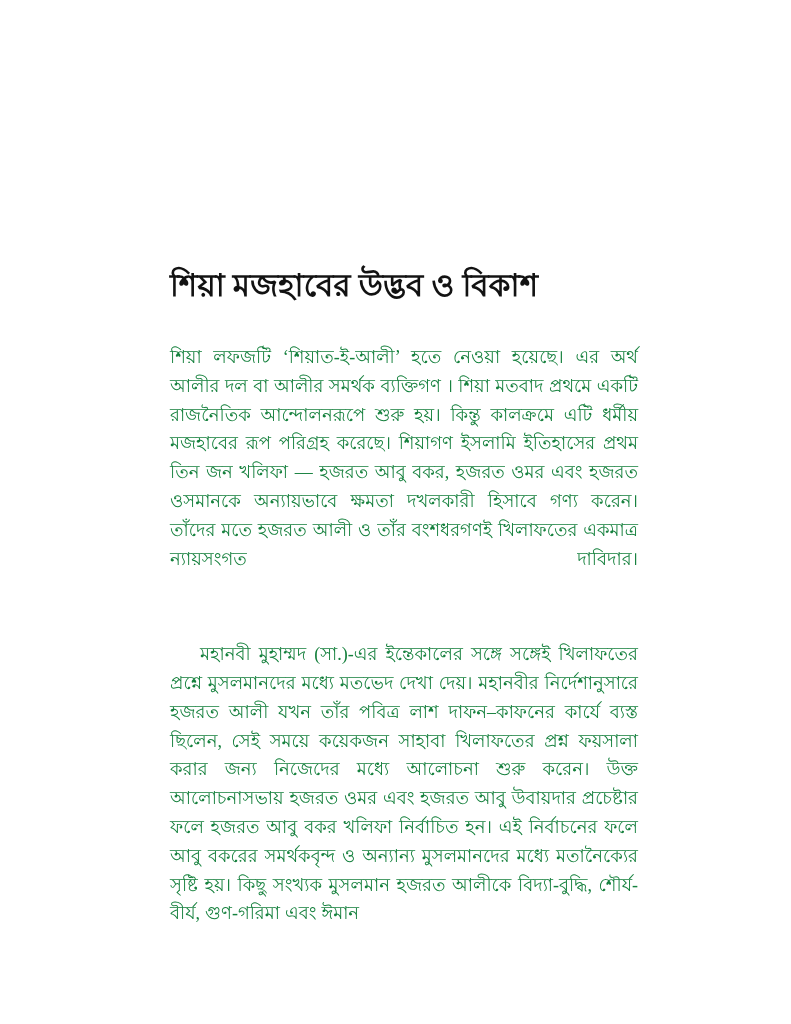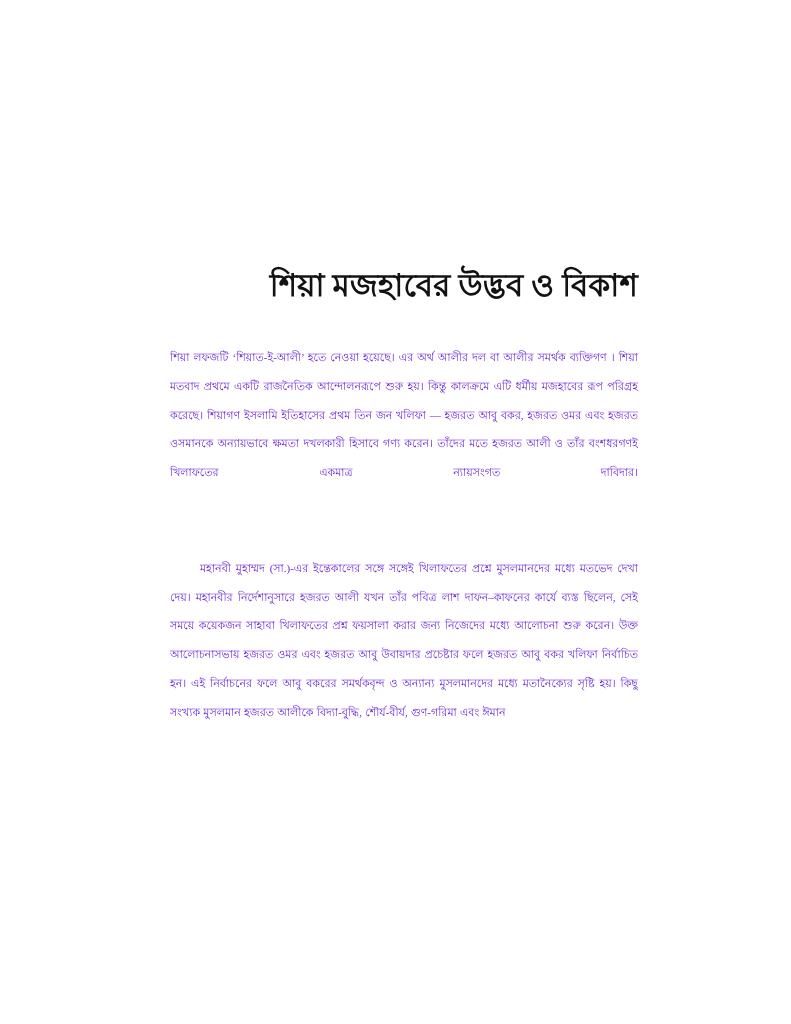--- a/index.html
+++ b/index.html
@@ -24,44 +24,44 @@
     left: 170px;
     top: 0;
     width: 468px;
   }
 
   .doc-title {
     position: absolute;
     left: 0;
     top: 243px;
     width: 468px;
-    text-align: right;
+    text-align: left;
     font-family: "Liberation Serif", "DejaVu Serif", serif;
     font-size: 31px;
     line-height: 44px;
     font-weight: 700;
     color: #121212;
     letter-spacing: 0.2px;
     white-space: nowrap;
   }
 
   .body-block {
     position: absolute;
     left: 0;
     top: 343px;
     width: 468px;
   }
 
   p.para {
     margin: 0;
     padding: 0;
     font-family: "Liberation Serif", "DejaVu Serif", serif;
-    font-size: 11px;
+    font-size: 18px;
     line-height: 28.8px;
-    color: #6d28d9;
+    color: #15803d;
     text-align: justify;
     text-justify: inter-word;
     word-spacing: 0.5px;
     -webkit-hyphens: none;
     hyphens: none;
   }
 
   p.para.indented {
     text-indent: 30px;
     margin-top: 38px;

